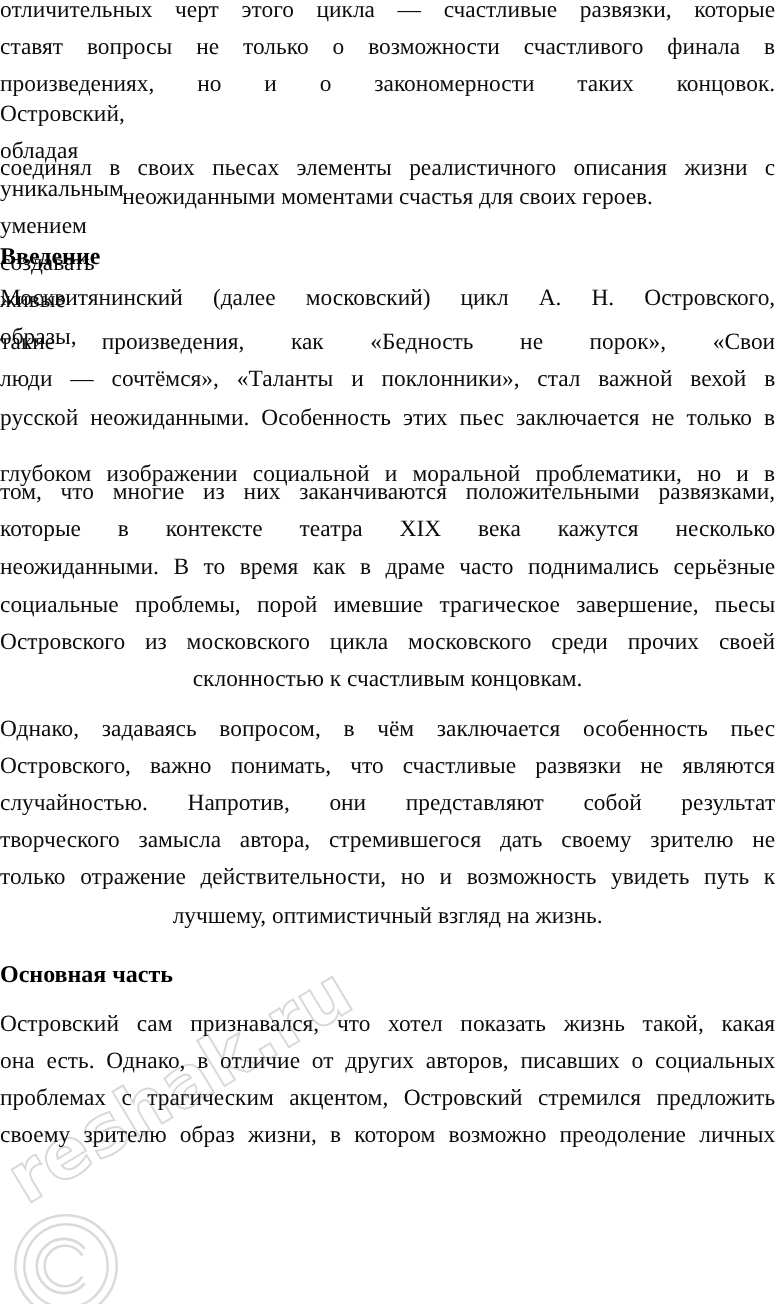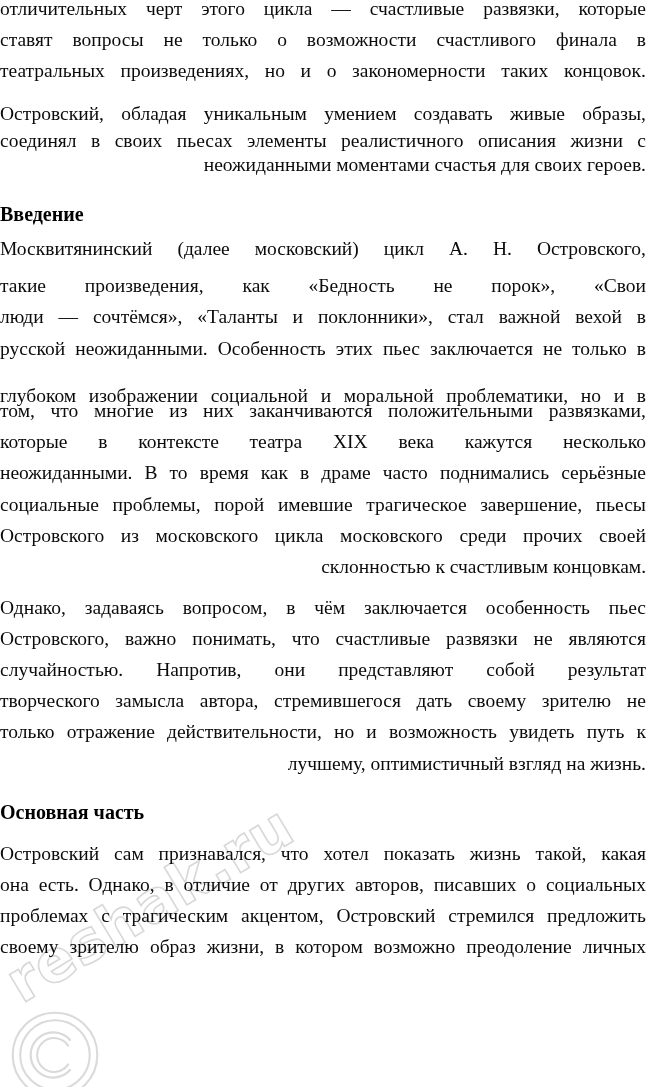--- a/index.html
+++ b/index.html
@@ -86,21 +86,21 @@
     display: flex;
     justify-content: space-between;
     white-space: normal;
   }
   .line.just > span {
     white-space: pre;
   }
   
   .line.flush {
     display: block;
-    text-align: right;
+    text-align: center;
   }
   .heading {
     position: absolute;
     left: 0;
     width: 646px;
     height: 31px;
     line-height: 31px;
     font-size: 20px;
     font-weight: 700;
     color: #000000;
@@ -138,30 +138,29 @@
         <span>вопросы</span>
         <span>не</span>
         <span>только</span>
         <span>о</span>
         <span>возможности</span>
         <span>счастливого</span>
         <span>финала</span>
         <span>в</span>
       </div>
       <div class="line just" style="top: 55.4px;">
-        <span>театральных</span>
         <span>произведениях,</span>
         <span>но</span>
         <span>и</span>
         <span>о</span>
         <span>закономерности</span>
         <span>таких</span>
         <span>концовок.</span>
       </div>
-      <div class="line just" style="top: 98px;">
+      <div class="line just" style="top: 80px; flex-direction: column;">
         <span>Островский,</span>
         <span>обладая</span>
         <span>уникальным</span>
         <span>умением</span>
         <span>создавать</span>
         <span>живые</span>
         <span>образы,</span>
       </div>
       <div class="line just" style="top: 125px;">
         <span>соединял</span>

